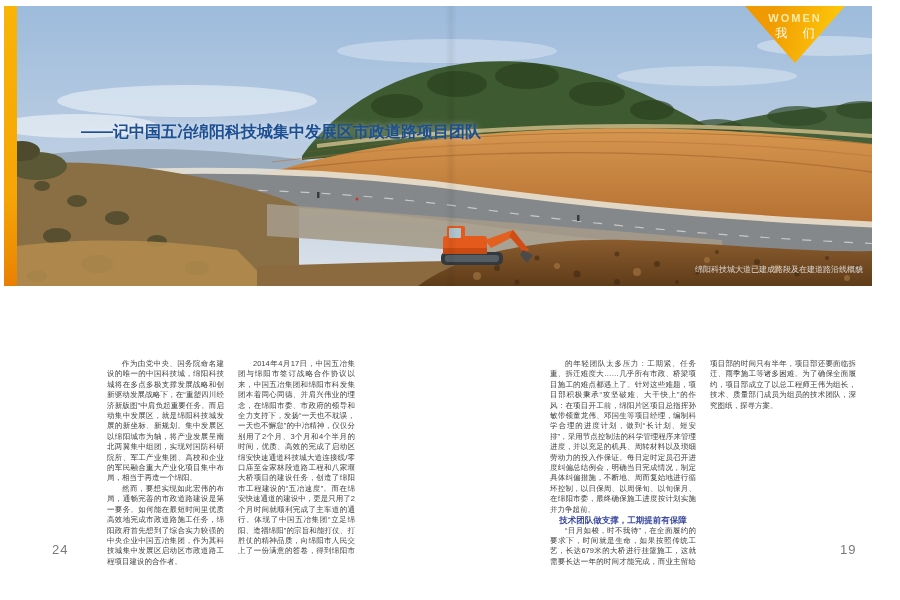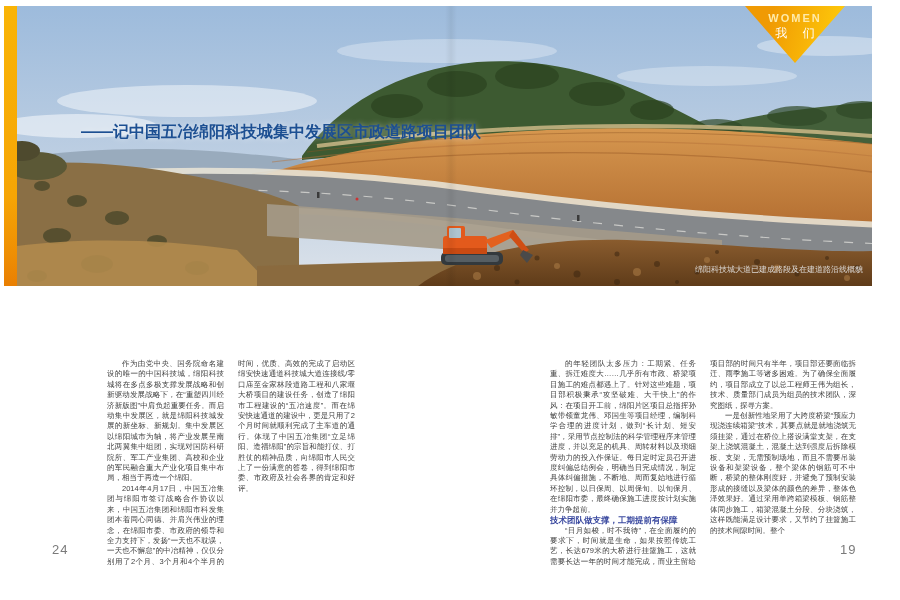--- a/index.html
+++ b/index.html
@@ -26,21 +26,21 @@
     clip-path:polygon(0 0,100% 0,50% 100%);}
   .pennant-en{margin-top:6px;font-size:11px;letter-spacing:2px;color:#ffeaa8;font-weight:bold;}
   .pennant-zh{margin-top:1px;font-size:12px;letter-spacing:6px;padding-left:6px;color:#ffffff;}
 
   .body-text{position:absolute;top:319px;height:216px;column-count:2;column-fill:auto;
     font-size:7.5px;line-height:10.4px;text-align:justify;color:#3f3f3f;overflow:hidden;margin-top:40px;}
   .text-left{left:107px;width:248px;column-gap:14px;}
   .text-right{left:550px;width:306px;column-gap:14px;}
   .body-text p{margin:0;text-indent:2em;}
   .col-heading{margin:0;font-size:8.5px;line-height:10.4px;color:#3b4aa0;font-weight:bold;
-    text-align:left;text-indent:0;}
+    text-align:center;text-indent:0;}
 
   .pagenum{position:absolute;font-size:13px;color:#7a7a7a;letter-spacing:1px;}
   .pagenum-left{left:52px;top:542px;}
   .pagenum-right{left:840px;top:542px;}
 </style>
 </head>
 <body>
 
 <div class="spread">
 
@@ -171,27 +171,27 @@
     <div class="subtitle">——记中国五冶绵阳科技城集中发展区市政道路项目团队</div>
 
     <div class="pennant">
       <div class="pennant-en">WOMEN</div>
       <div class="pennant-zh">我 们</div>
     </div>
   </div>
 
   <div class="body-text text-left">
     <p>作为由党中央、国务院命名建设的唯一的中国科技城，绵阳科技城将在多点多极支撑发展战略和创新驱动发展战略下，在“重塑四川经济新版图”中肩负起重要任务。而启动集中发展区，就是绵阳科技城发展的新坐标、新规划。集中发展区以绵阳城市为轴，将产业发展呈南北两翼集中组团，实现对国防科研院所、军工产业集团、高校和企业的军民融合重大产业化项目集中布局，相当于再造一个绵阳。</p>
+    <p>然而，要想实现如此宏伟的布局，通畅完善的市政道路建设是第一要务。如何能在最短时间里优质高效地完成市政道路施工任务，绵阳政府首先想到了综合实力较强的中央企业中国五冶集团，作为其科技城集中发展区启动区市政道路工程项目建设的合作者。</p>
     <p>2014年4月17日，中国五冶集团与绵阳市签订战略合作协议以来，中国五冶集团和绵阳市科发集团本着同心同德、并肩兴伟业的理念，在绵阳市委、市政府的领导和全力支持下，发扬“一天也不耽误，一天也不懈怠”的中冶精神，仅仅分别用了2个月、3个月和4个半月的时间，优质、高效的完成了启动区绵安快速通道科技城大道连接线/零口庙至金家林段道路工程和八家堰大桥项目的建设任务，创造了绵阳市工程建设的“五冶速度”。而在绵安快速通道的建设中，更是只用了2个月时间就顺利完成了主车道的通行。体现了中国五冶集团“立足绵阳、造福绵阳”的宗旨和能打仗、打胜仗的精神品质，向绵阳市人民交上了一份满意的答卷，得到绵阳市委、市政府及社会各界的肯定和好评。</p>
 
   </div>
 
   <div class="body-text text-right">
     <p>的年轻团队太多压力：工期紧、任务重、拆迁难度大……几乎所有市政、桥梁项目施工的难点都遇上了。针对这些难题，项目部积极秉承“攻坚破难、大干快上”的作风：在项目开工前，绵阳片区项目总指挥孙敏带领童龙伟、邓国生等项目经理，编制科学合理的进度计划，做到“长计划、短安排”，采用节点控制法的科学管理程序来管理进度，并以充足的机具、周转材料以及琐细劳动力的投入作保证。每日定时定员召开进度纠偏总结例会，明确当日完成情况，制定具体纠偏措施，不断地、周而复始地进行循环控制，以日保周、以周保旬、以旬保月、在绵阳市委，最终确保施工进度按计划实施并力争超前。</p>
     <h2 class="col-heading">技术团队做支撑，工期提前有保障</h2>
     <p>“日月如梭，时不我待”，在全面履约的要求下，时间就是生命，如果按照传统工艺，长达679米的大桥进行挂篮施工，这就需要长达一年的时间才能完成，而业主留给项目部的时间只有半年，项目部还要面临拆迁、雨季施工等诸多困难。为了确保全面履约，项目部成立了以总工程师王伟为组长，技术、质量部门成员为组员的技术团队，深究图纸，探寻方案。</p>
-    <p>一是创新性地采用了大跨度桥梁“预应力现浇连续箱梁”技术，其要点就是就地浇筑无须挂梁，通过在桥位上搭设满堂支架，在支架上浇筑混凝土，混凝土达到强度后拆除模板、支架，无需预制场地，而且不需要吊装设备和架梁设备，整个梁体的钢筋可不中断，桥梁的整体刚度好，并避免了预制安装形成的接缝以及梁体的颜色的差异，整体色泽效果好。通过采用单跨箱梁模板、钢筋整体同步施工，箱梁混凝土分段、分块浇筑，这样既能满足设计要求，又节约了挂篮施工的技术间隙时间。整个</p>
   </div>
 
   <div class="pagenum pagenum-left">24</div>
   <div class="pagenum pagenum-right">19</div>
 
 </div>
 
 </body></html>

